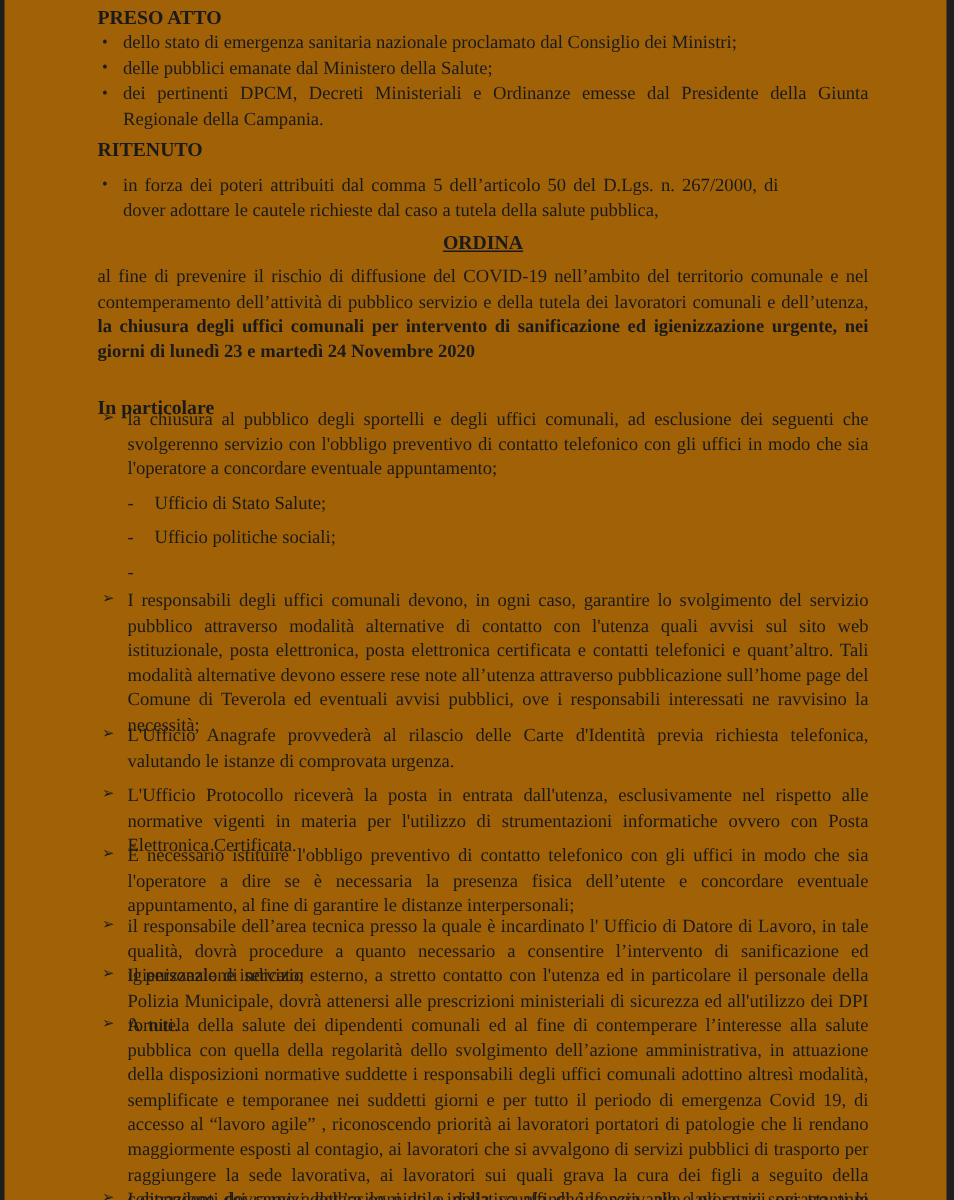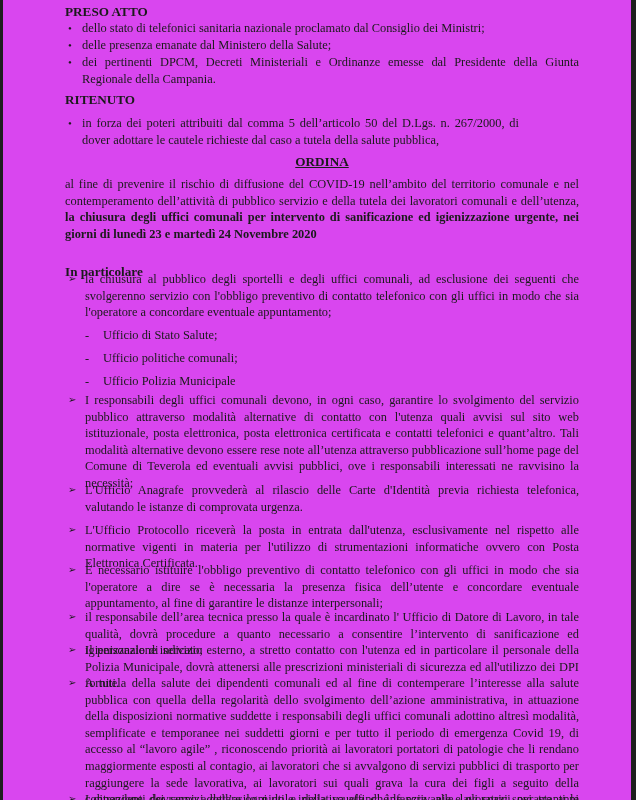--- a/index.html
+++ b/index.html
@@ -1,21 +1,21 @@
 <!DOCTYPE html>
 <html><head>
   <meta charset="utf-8">
   <style>
     * { margin: 0; padding: 0; box-sizing: border-box; }
     html, body { width: 636px; height: 800px; overflow: hidden; background: #1e1e1e; }
     .page {
       position: absolute;
       left: 3px; top: 0;
       width: 628px; height: 800px;
-      background: #d946ef;
+      background: #a16207;
       overflow: hidden;
       font-family: "Liberation Serif", serif;
       color: #1a1a1a;
       font-size: 12.4px;
       line-height: 16px;
     }
     .content { position: absolute; left: 62px; width: 514px; top: 0; }
     .abs { position: absolute; }
     h2.sec {
       font-weight: bold;
@@ -47,25 +47,25 @@
 </head>
 <body>
 
 <div class="page">
   <div class="content">
 
     <h2 class="sec abs" style="top:4px;">PRESO ATTO</h2>
 
     <div class="abs" style="top:20px; left:0; right:0; height:16px;">
       <span class="bullet-dot">•</span>
-      <span class="dot-text last-left">dello stato di telefonici sanitaria nazionale proclamato dal Consiglio dei Ministri;</span>
+      <span class="dot-text last-left">dello stato di emergenza sanitaria nazionale proclamato dal Consiglio dei Ministri;</span>
     </div>
     <div class="abs" style="top:37px; left:0; right:0; height:16px;">
       <span class="bullet-dot">•</span>
-      <span class="dot-text last-left">delle presenza emanate dal Ministero della Salute;</span>
+      <span class="dot-text last-left">delle pubblici emanate dal Ministero della Salute;</span>
     </div>
     <div class="abs" style="top:54px; left:0; right:0; height:34px;">
       <span class="bullet-dot">•</span>
       <span class="dot-text last-left" style="line-height:17px;">dei pertinenti DPCM, Decreti Ministeriali e Ordinanze emesse dal Presidente della Giunta Regionale della Campania.</span>
     </div>
 
     <h2 class="sec abs" style="top:92px;">RITENUTO</h2>
     <div class="abs" style="top:115px; left:0; right:60px; height:34px;">
       <span class="bullet-dot">•</span>
       <span class="dot-text last-left" style="line-height:17px;">in forza dei poteri attribuiti dal comma 5 dell’articolo 50 del D.Lgs. n. 267/2000, di dover adottare le cautele richieste dal caso a tutela della salute pubblica,</span>
@@ -81,25 +81,24 @@
       <span class="arrow">➢</span>
       <span class="arrow-text" style="line-height:16.5px;font-family:Liberation Serif, serif;">la chiusura al pubblico degli sportelli e degli uffici comunali, ad esclusione dei seguenti che svolgerenno servizio con l'obbligo preventivo di contatto telefonico con gli uffici in modo che sia l'operatore a concordare eventuale appuntamento;</span>
     </div>
 
     <div class="abs" style="top:327px; left:0; right:0; height:16px;">
       <span class="dash">-</span>
       <span class="dash-text">Ufficio di Stato Salute;</span>
     </div>
     <div class="abs" style="top:350px; left:0; right:0; height:16px;">
       <span class="dash">-</span>
-      <span class="dash-text">Ufficio politiche comunali;</span>
+      <span class="dash-text">Ufficio politiche sociali;</span>
     </div>
     <div class="abs" style="top:373px; left:0; right:0; height:16px;">
       <span class="dash">-</span>
-      <span class="dash-text">Ufficio Polizia Municipale</span>
     </div>
 
     <div class="abs" style="top:392px; left:0; right:0; height:84px;">
       <span class="arrow">➢</span>
       <span class="arrow-text" style="line-height:16.6px;">I responsabili degli uffici comunali devono, in ogni caso, garantire lo svolgimento del servizio pubblico attraverso modalità alternative di contatto con l'utenza quali avvisi sul sito web istituzionale, posta elettronica, posta elettronica certificata e contatti telefonici e quant’altro. Tali modalità alternative devono essere rese note all’utenza attraverso pubblicazione sull’home page del Comune di Teverola ed eventuali avvisi pubblici, ove i responsabili interessati ne ravvisino la necessità;</span>
     </div>
 
     <div class="abs" style="top:482px; left:0; right:0; height:34px;">
       <span class="arrow">➢</span>
       <span class="arrow-text" style="line-height:16.6px;">L'Ufficio Anagrafe provvederà al rilascio delle Carte d'Identità previa richiesta telefonica, valutando le istanze di comprovata urgenza.</span>

